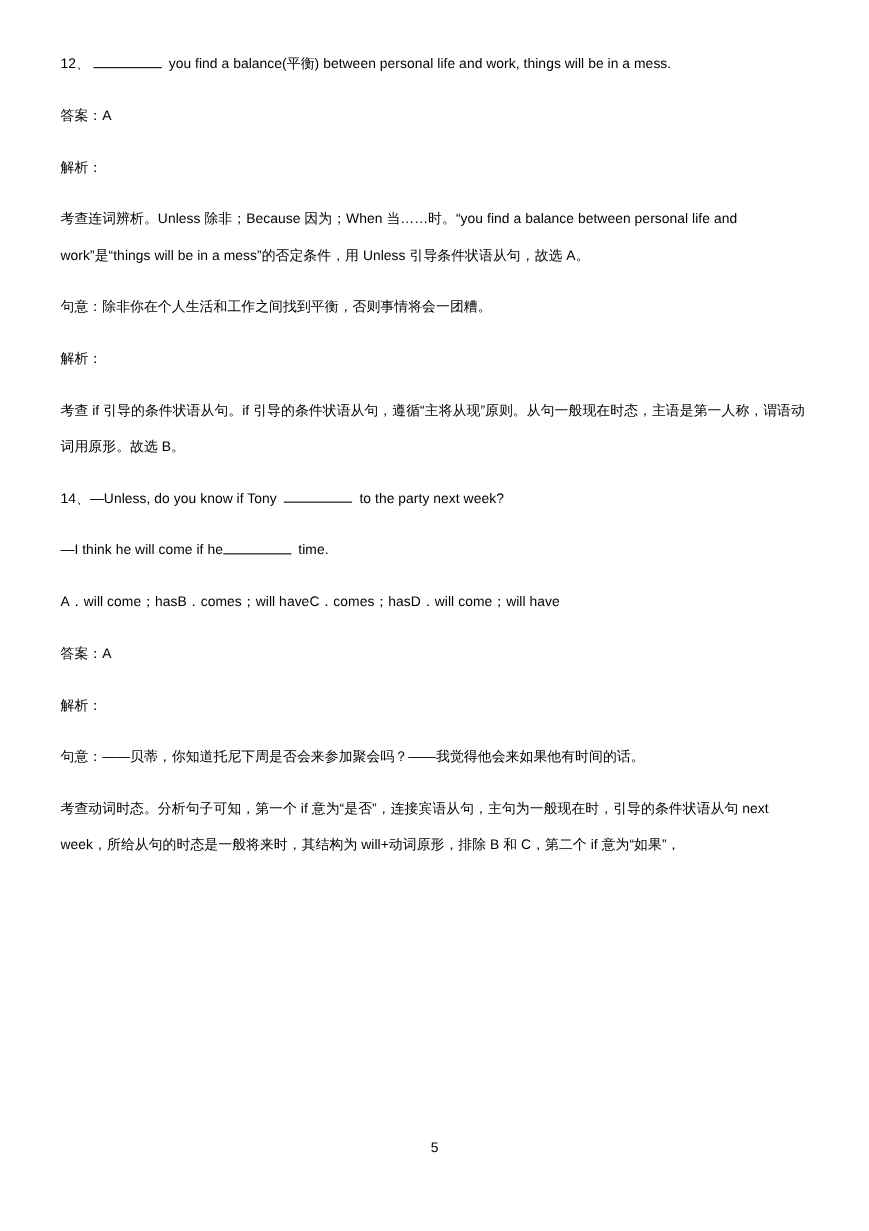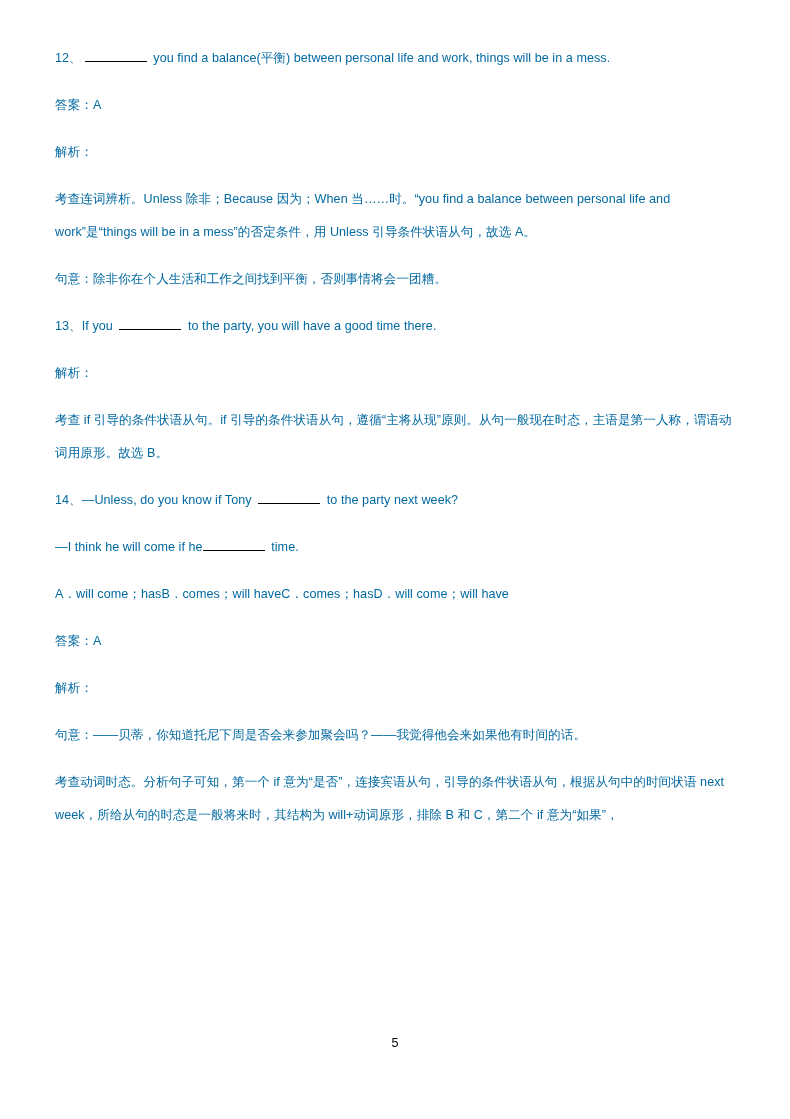--- a/index.html
+++ b/index.html
@@ -28,21 +28,21 @@
   .block {
     margin: 0 0 0 0;
   }
   .para {
     font-size: 12.6px;
     line-height: 33px;
     margin: 0;
     padding: 0;
     white-space: normal;
     letter-spacing: 0.05px;
-    color: #0369a1;
+    color: #000000;
   }
   
   .gap-para {
     margin-top: 14px;
   }
   .gap-question {
     margin-top: 14px;
   }
   .q-first {
     margin-top: 0;
@@ -76,31 +76,30 @@
 
     <div class="block">
       <p class="para q-first"><span>12、</span><span class="blank"></span><span> you find a balance(平衡) between personal life and work, things will be in a mess.</span></p>
       <p class="para gap-para"><span>答案：</span><span>A</span></p>
       <p class="para gap-para">解析：</p>
       <p class="para gap-para">考查连词辨析。Unless 除非；Because 因为；When 当……时。“you find a balance between personal life and work”是“things will be in a mess”的否定条件，用 Unless 引导条件状语从句，故选 A。</p>
       <p class="para gap-para">句意：除非你在个人生活和工作之间找到平衡，否则事情将会一团糟。</p>
     </div>
 
     <div class="block gap-question">
-      <p class="para"><span>13、</span><span>If you </span><span class="blank"></span><span> to the party, you will have a good time there.</span></p>
       <p class="para gap-para">解析：</p>
       <p class="para gap-para">考查 if 引导的条件状语从句。if 引导的条件状语从句，遵循“主将从现”原则。从句一般现在时态，主语是第一人称，谓语动词用原形。故选 B。</p>
     </div>
 
     <div class="block gap-question">
       <p class="para"><span>14、</span><span>—Unless, do you know if Tony </span><span class="blank"></span><span> to the party next week?</span></p>
       <p class="para gap-para"><span>—I think he will come if he</span><span class="blank tight"></span><span> time.</span></p>
       <p class="para gap-para">A．will come；hasB．comes；will haveC．comes；hasD．will come；will have</p>
       <p class="para gap-para"><span>答案：</span><span>A</span></p>
       <p class="para gap-para">解析：</p>
       <p class="para gap-para">句意：——贝蒂，你知道托尼下周是否会来参加聚会吗？——我觉得他会来如果他有时间的话。</p>
-      <p class="para gap-para">考查动词时态。分析句子可知，第一个 if 意为“是否”，连接宾语从句，引导的条件状语从句，根据从句中的时间状语 next week，所给从句的时态是一般将来时，其结构为 will+动词原形，排除 B 和 C，第二个 if 意为“如果”，</p>
+      <p class="para gap-para">考查动词时态。分析句子可知，第一个 if 意为“是否”，连接宾语从句，主句为一般现在时，引导的条件状语从句 next week，所给从句的时态是一般将来时，其结构为 will+动词原形，排除 B 和 C，第二个 if 意为“如果”，</p>
     </div>
 
   </div>
 
   <div class="page-number">5</div>
 </div>
 
 </body></html>

